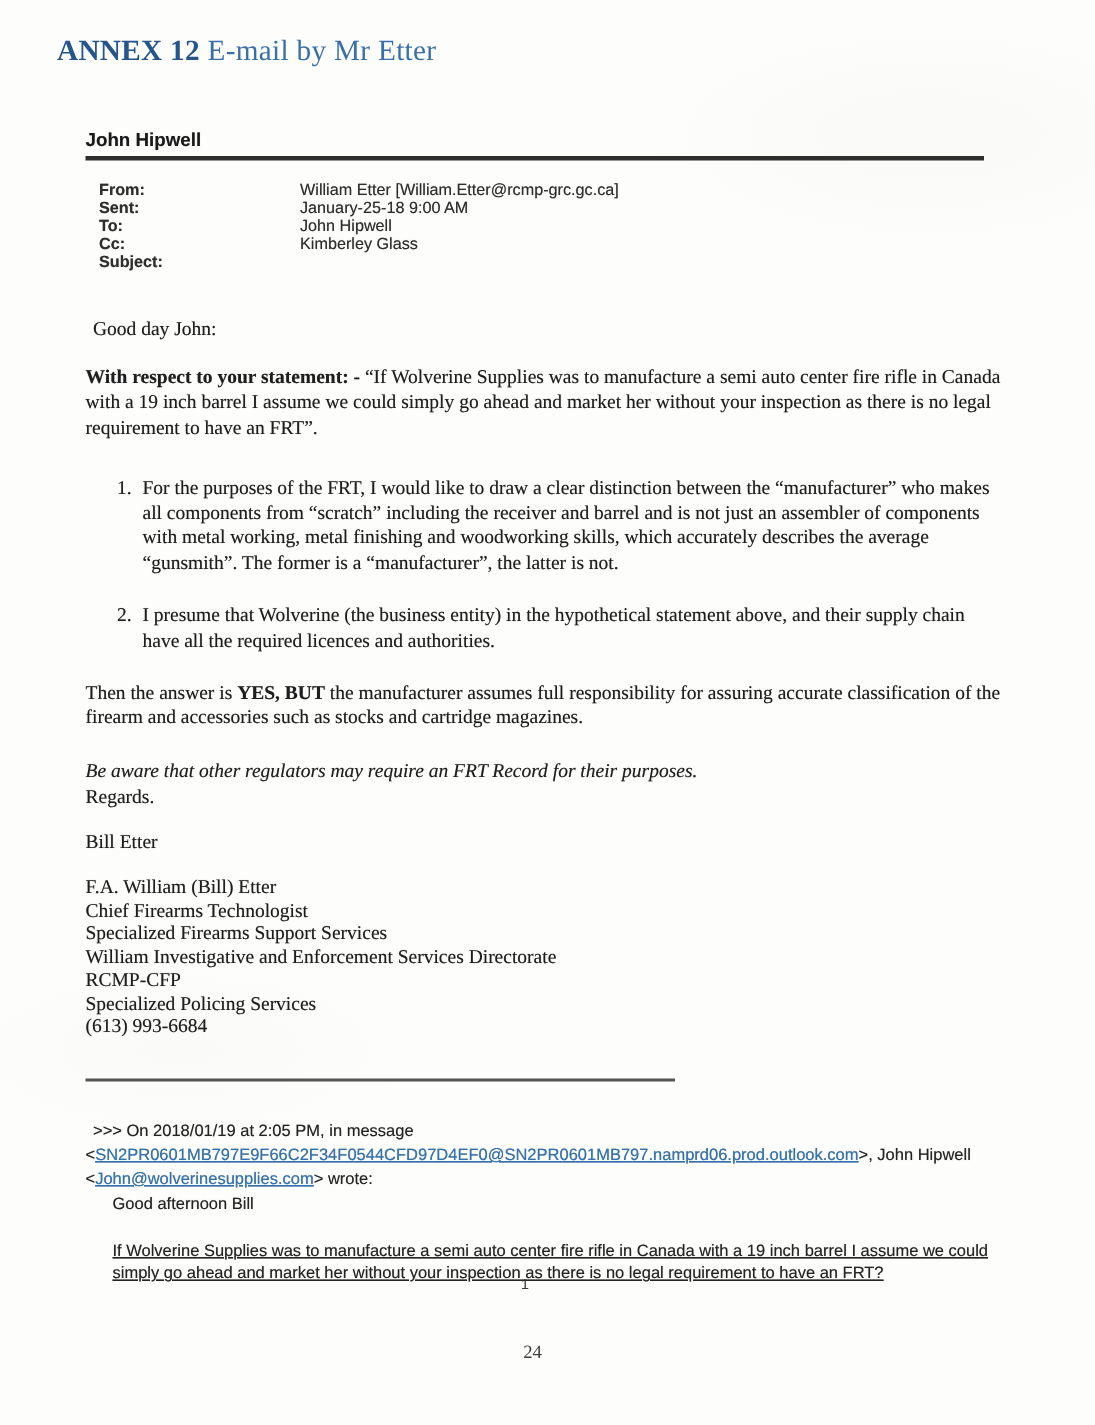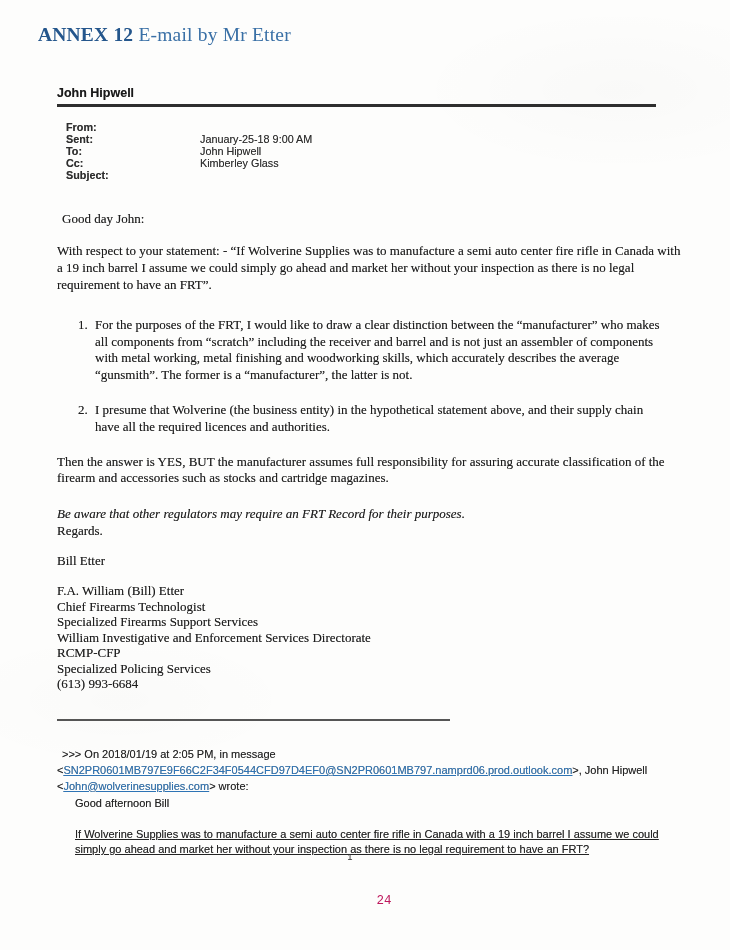--- a/index.html
+++ b/index.html
@@ -41,21 +41,21 @@
 
   .header-block { margin-top:15px; margin-left:9px; }
   .header-row { display:flex; font-size:10.8px; line-height:11.9px; color:#2e2e2e; }
   .header-label { width:134px; font-weight:bold; }
   .header-value { flex:1; }
 
   .serif-body { font-family:"Liberation Serif", serif; font-size:13px; line-height:16.8px; color:#1e1e1e; }
 
   .greeting   { margin-top:29px; margin-left:5px; }
   .statement  { margin-top:16px; }
-  .b { font-weight:normal; }
+  .b { font-weight:bold; }
 
   .num-list { margin-top:23px; }
   .list-item { display:flex; margin-left:21px; margin-bottom:18px; }
   .list-num { width:17px; flex:0 0 17px; }
   .list-text { width:567px; }
 
   .answer { margin-top:8px; }
   .aware  { margin-top:19px;font-style:italic; }
   .regards{ }
   .signoff{ margin-top:13px; }
@@ -73,39 +73,40 @@
   .q-black { color:#242424; }
   .q-inner { margin-left:18px; margin-top:2px; }
   .q-body  { margin-top:15px; width:594px;text-decoration:underline; }
 
   .scan-page-num {
     position:absolute; left:338px; top:851px; width:24px;
     text-align:center; font-size:9.5px; color:#333;
     font-family:"Liberation Sans", sans-serif;
   }
   .doc-page-num {
-    position:absolute; left:368px; top:894px; width:32px;
-    text-align:center; font-size:12.5px; color:#be185d;
-    font-family:Liberation Mono, monospace;
+    position:absolute; left:339px; top:894px; width:32px;
+    text-align:center; font-size:12.5px; color:#404040;
+    font-family:Liberation Serif, serif;
   }
 </style>
 </head>
 <body>
 
 <div class="annex-heading">
   <span class="annex-label">ANNEX 12</span><span class="annex-title"> E-mail by Mr Etter</span>
 </div>
 
 <div class="email-scan">
 
   <div class="recipient-header">John Hipwell</div>
 
   <div class="header-block">
     <div class="header-row">
       <span class="header-label">From:</span>
+      <span class="header-value">William Etter [William.Etter@rcmp-grc.gc.ca]</span>
     </div>
     <div class="header-row">
       <span class="header-label">Sent:</span>
       <span class="header-value">January-25-18 9:00 AM</span>
     </div>
     <div class="header-row">
       <span class="header-label">To:</span>
       <span class="header-value">John Hipwell</span>
     </div>
     <div class="header-row">

